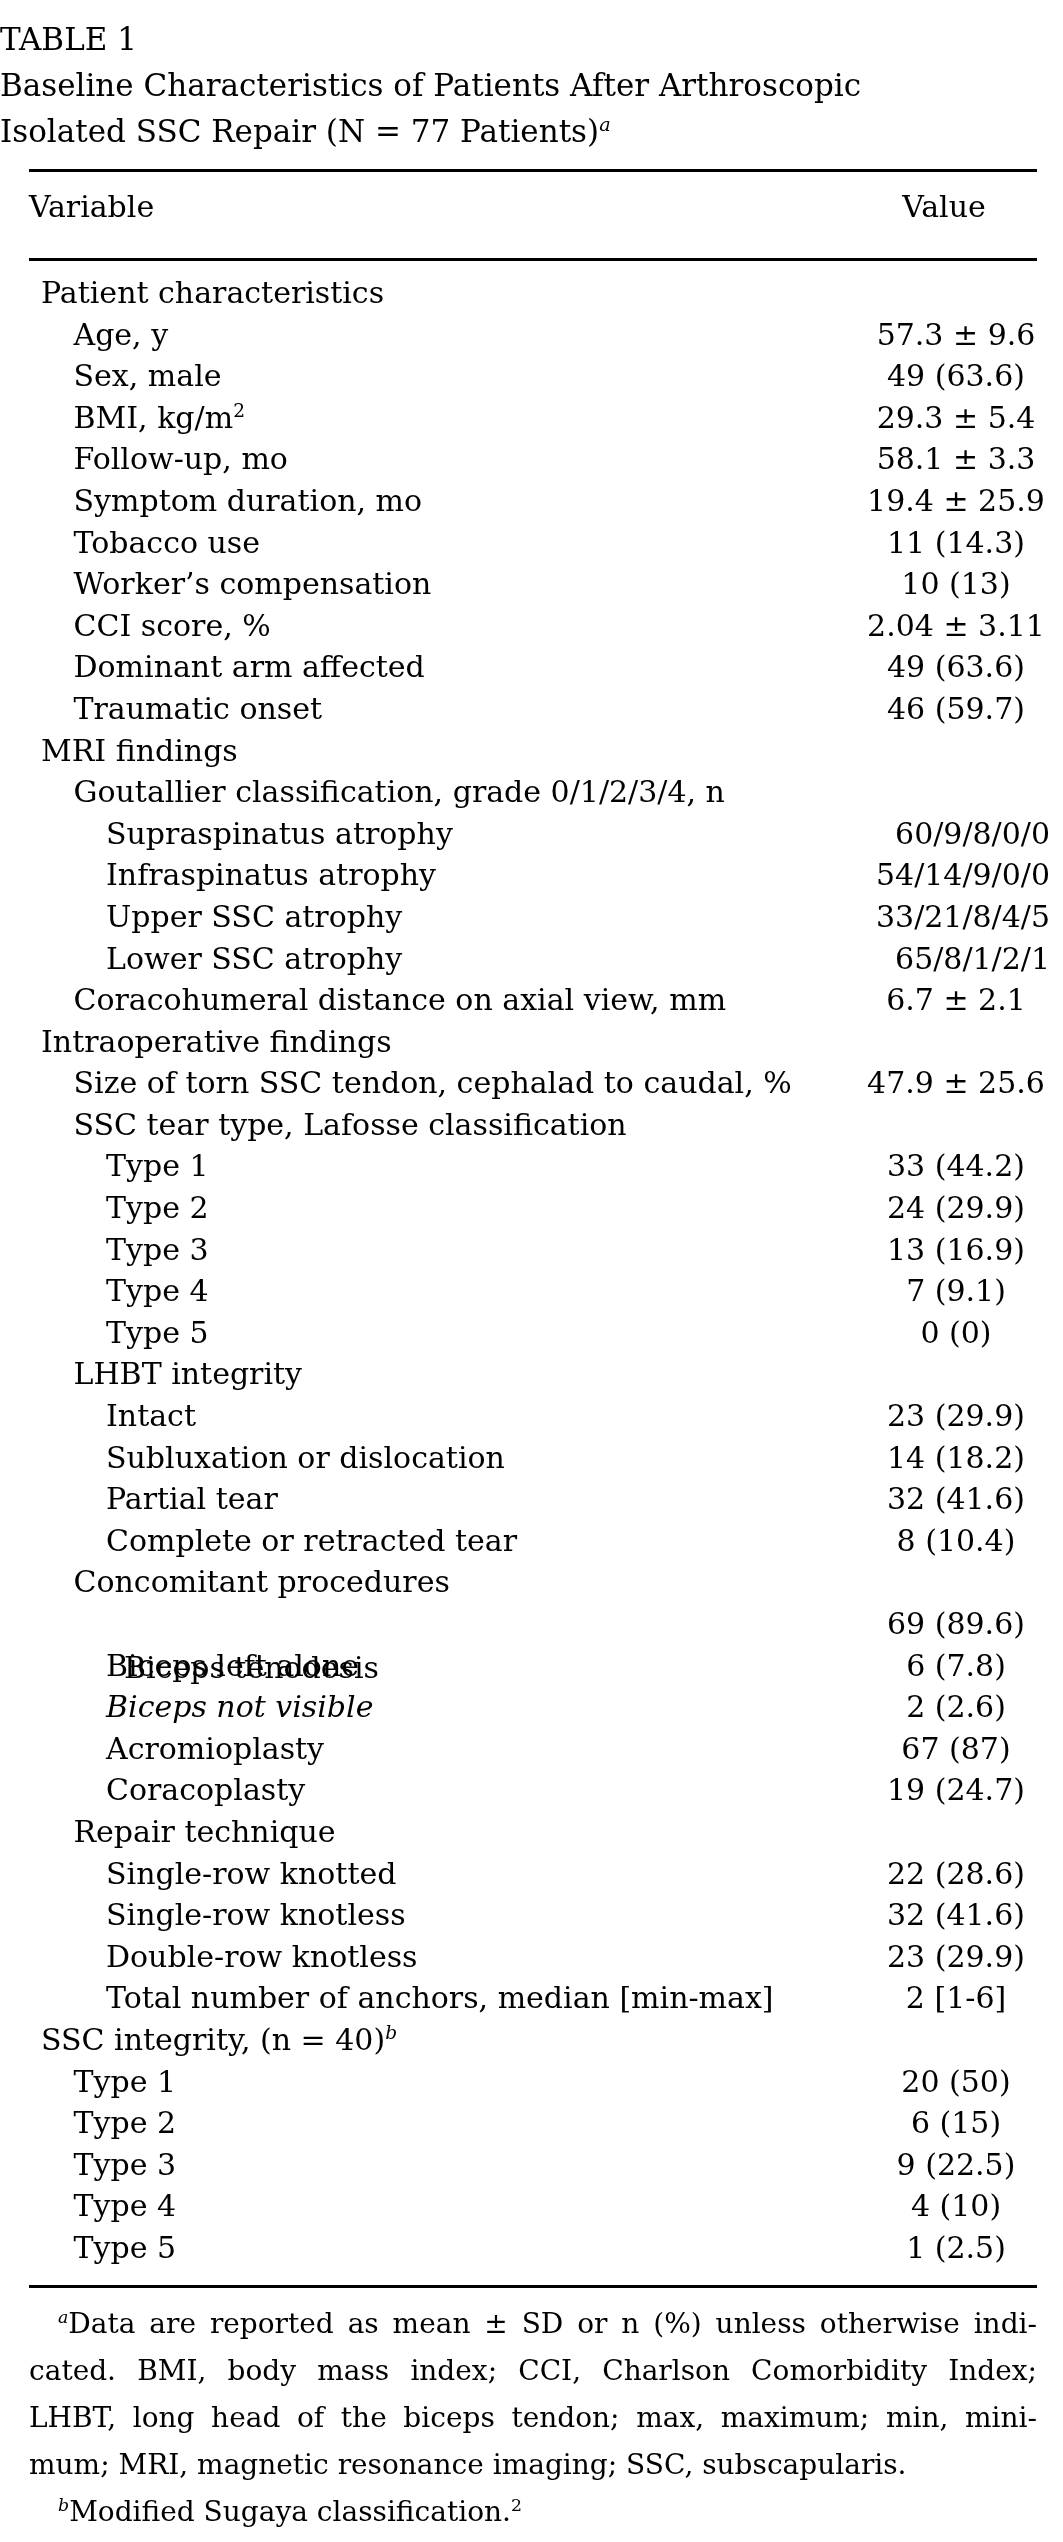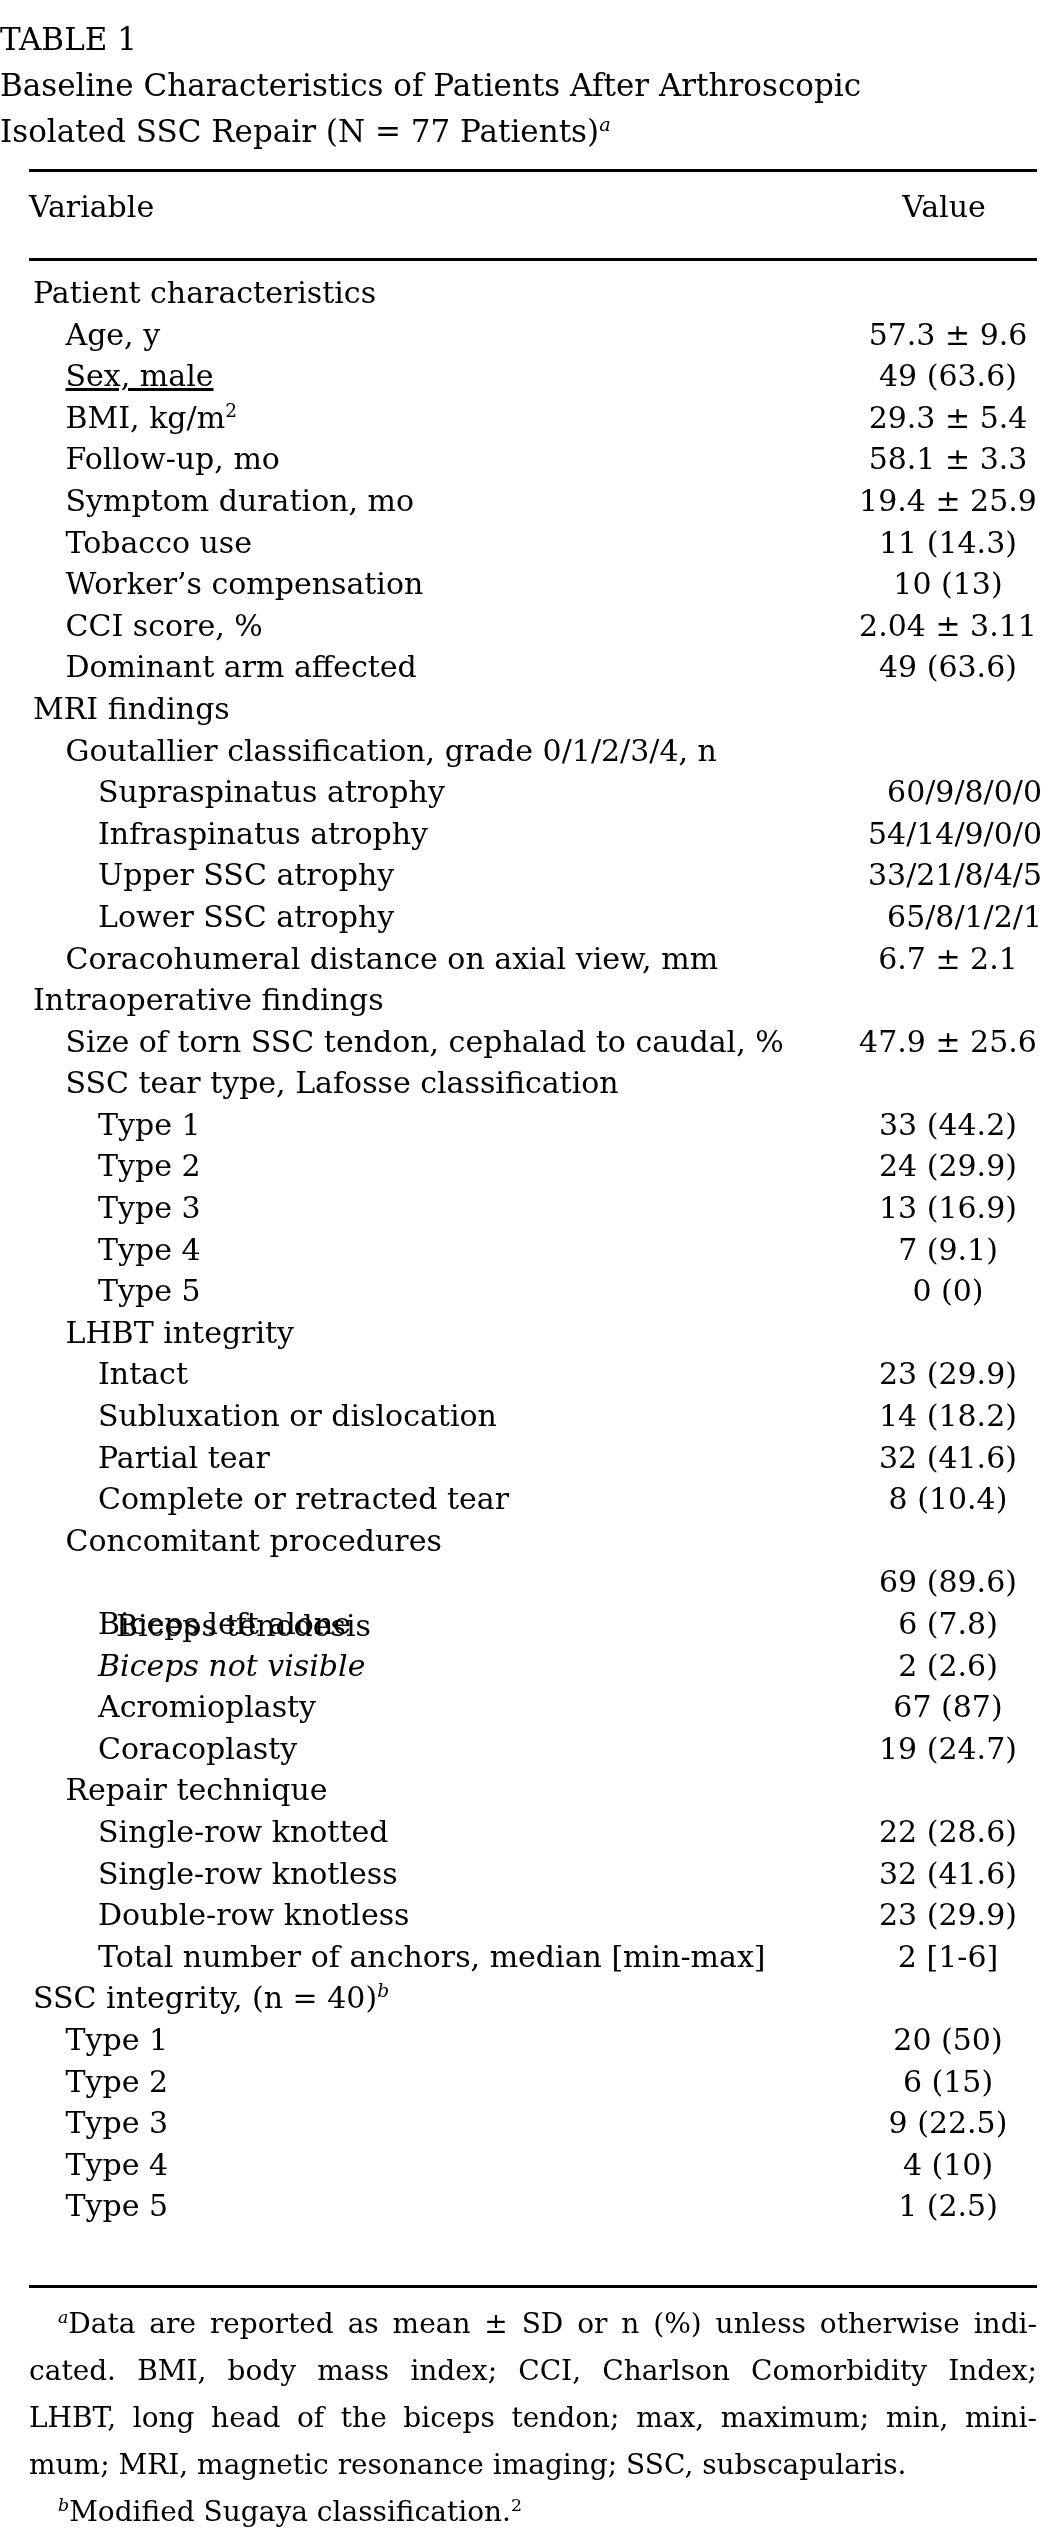--- a/index.html
+++ b/index.html
@@ -25,21 +25,21 @@
   
   .colhead-row { position:absolute; top:186px; left:0; width:939px; height:42px;
                  font-size:30px; line-height:42px; }
   .var-head { position:absolute; left:29px; }
 
   
   .value-cell { position:absolute; left:850px; width:188px; text-align:center; }
   .value-cell.right { text-align:right; }
 
   
-  .table-body { position:absolute; top:272px; left:4px; width:911px; }
+  .table-body { position:absolute; top:272px; left:12px; width:911px; }
   .trow { position:relative; height:41.6px; line-height:41.6px; font-size:30px; white-space:nowrap; }
   .trow .label { position:absolute; left:0; top:0; }
   .trow .value-cell { top:0; }
 
   
   .sup { font-size:0.62em; vertical-align:super; line-height:0; }
   .it  { font-style:italic; }
 
   
   .footnotes { position:absolute; top:2300px; left:29px; width:1008px;
@@ -71,21 +71,21 @@
   <div class="table-body" id="table-body">
       <div class="trow">
     <span class="label" style="padding-left: 29px;">Patient characteristics</span>
     <span class="value-cell"></span>
   </div>
       <div class="trow">
     <span class="label" style="padding-left: 61.5px;">Age, y</span>
     <span class="value-cell">57.3 ± 9.6</span>
   </div>
       <div class="trow">
-    <span class="label" style="padding-left: 61.5px; text-decoration: underline;">Sex, male</span>
+    <span class="label" style="padding-left: 61.5px;">Sex, male</span>
     <span class="value-cell">49 (63.6)</span>
   </div>
       <div class="trow">
     <span class="label" style="padding-left: 61.5px;">BMI, kg/m<span class="sup">2</span></span>
     <span class="value-cell">29.3 ± 5.4</span>
   </div>
       <div class="trow">
     <span class="label" style="padding-left: 61.5px;">Follow-up, mo</span>
     <span class="value-cell">58.1 ± 3.3</span>
   </div>
@@ -101,20 +101,24 @@
     <span class="label" style="padding-left: 61.5px;">Worker’s compensation</span>
     <span class="value-cell">10 (13)</span>
   </div>
       <div class="trow">
     <span class="label" style="padding-left: 61.5px;">CCI score, %</span>
     <span class="value-cell">2.04 ± 3.11</span>
   </div>
       <div class="trow">
     <span class="label" style="padding-left: 61.5px;">Dominant arm affected</span>
     <span class="value-cell">49 (63.6)</span>
+  </div>
+      <div class="trow">
+    <span class="label" style="padding-left: 61.5px;">Traumatic onset</span>
+    <span class="value-cell">46 (59.7)</span>
   </div>
       <div class="trow">
     <span class="label" style="padding-left: 29px;">MRI findings</span>
     <span class="value-cell"></span>
   </div>
       <div class="trow">
     <span class="label" style="padding-left: 61.5px;">Goutallier classification, grade 0/1/2/3/4, n</span>
     <span class="value-cell"></span>
   </div>
       <div class="trow">

